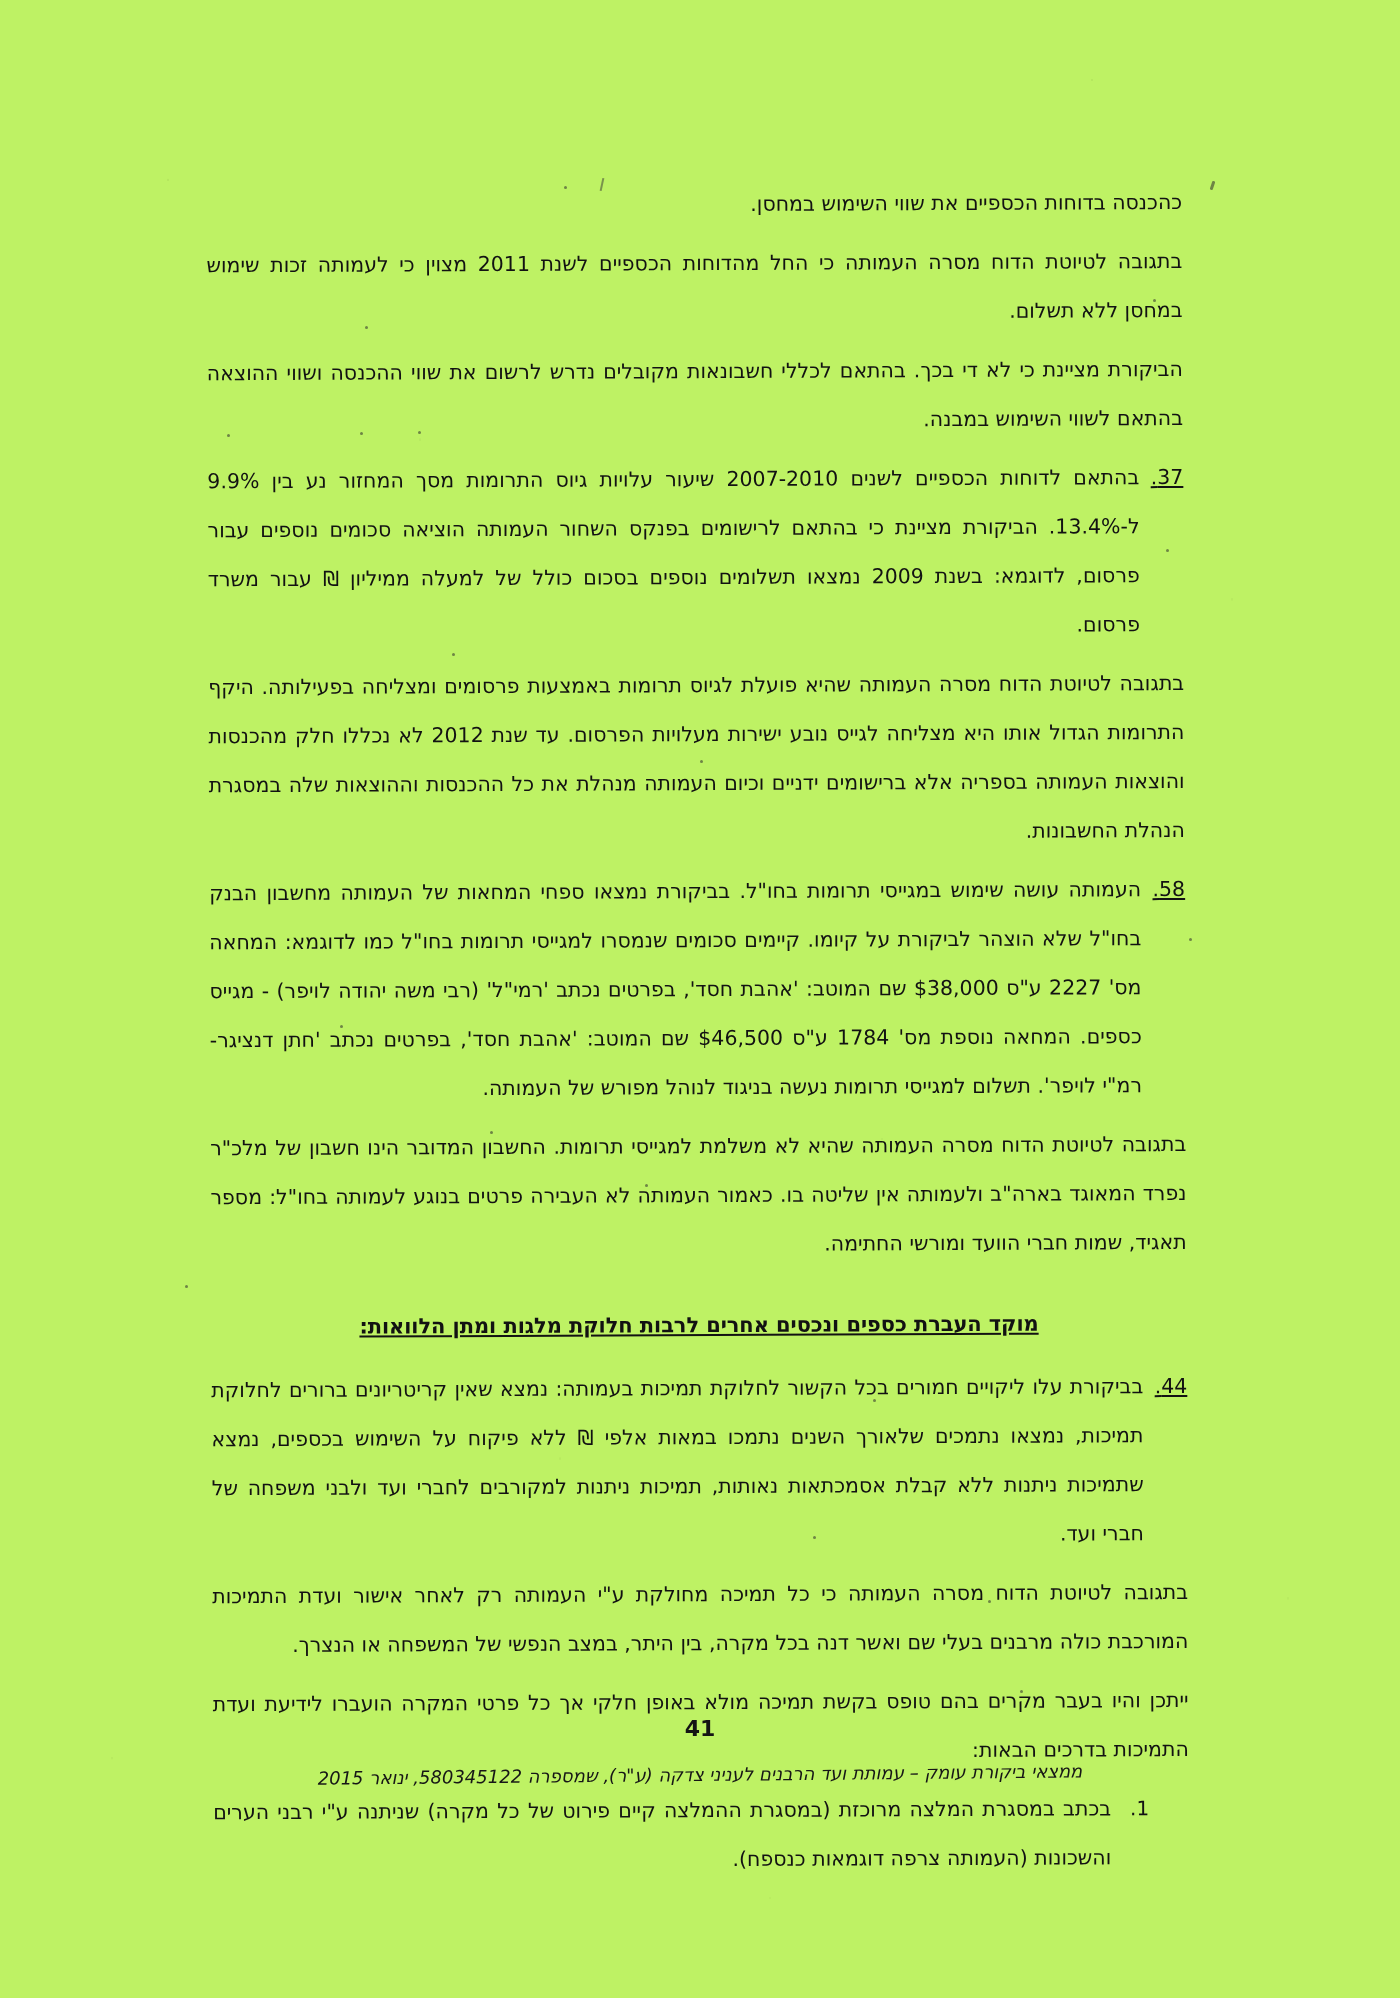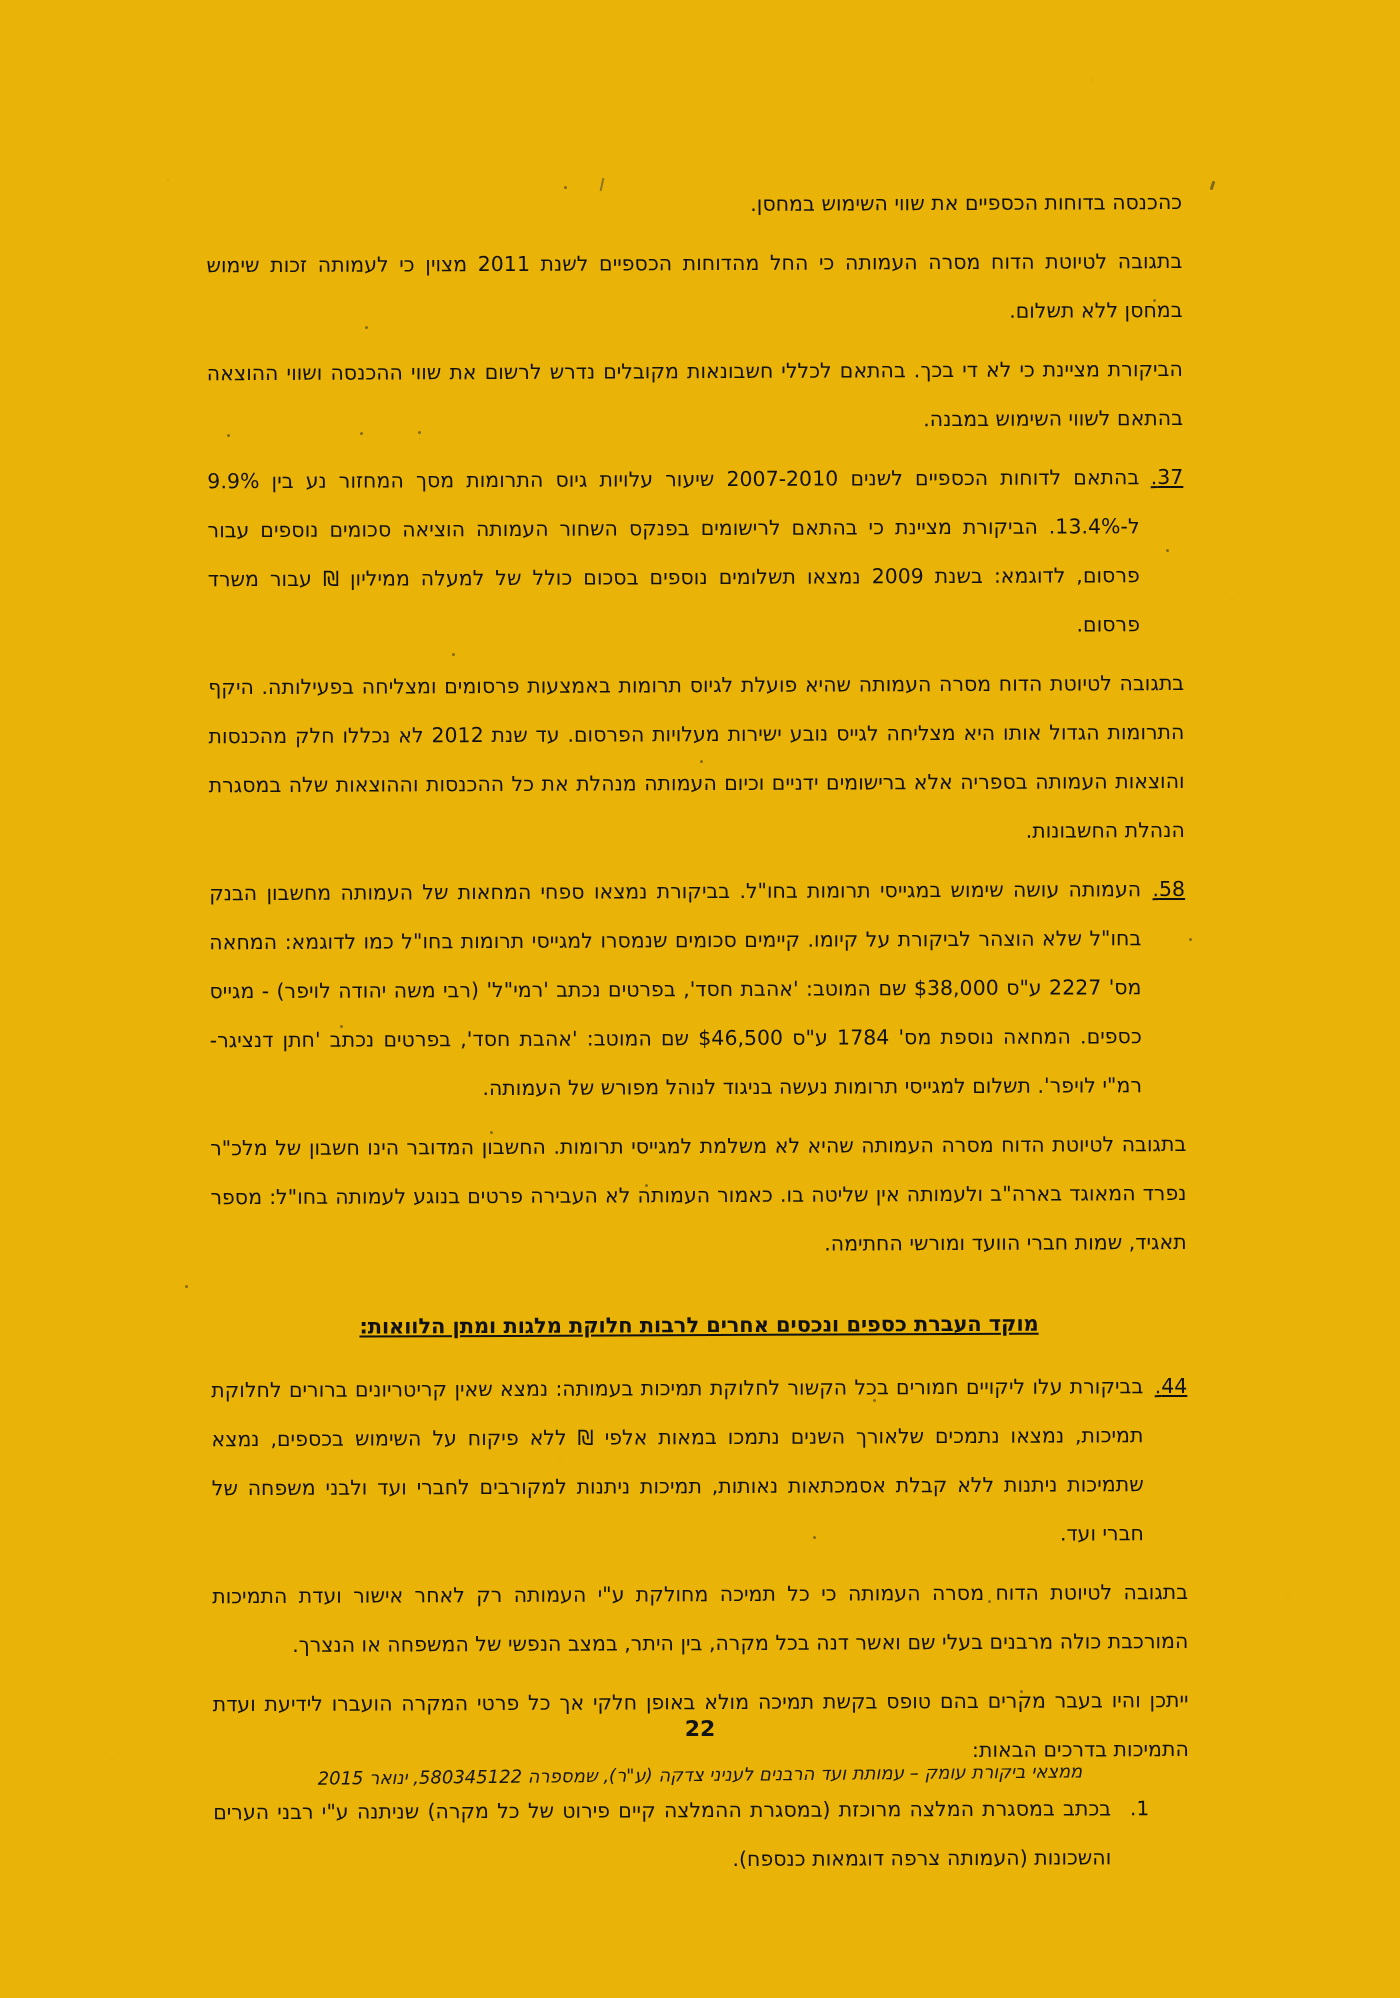--- a/index.html
+++ b/index.html
@@ -9,21 +9,21 @@
     background: #ffffff;
   }
   body {
     font-family: "DejaVu Sans", "Liberation Sans", sans-serif;
   }
   .page {
     position: relative;
     width: 1400px;
     height: 1998px;
     margin: 0 auto;
-    background: #eab308;
+    background: #bef264;
     overflow: hidden;
   }
   
   .scan-grain {
     position: absolute;
     inset: 0;
     pointer-events: none;
     background:
       radial-gradient(circle at 12% 9%, rgba(0,0,0,0.05) 0 1px, transparent 1.5px),
       radial-gradient(circle at 78% 4%, rgba(0,0,0,0.05) 0 1px, transparent 1.5px),
@@ -194,18 +194,18 @@
 
     <p class="para">ייתכן והיו בעבר מקרים בהם טופס בקשת תמיכה מולא באופן חלקי אך כל פרטי המקרה הועברו לידיעת ועדת התמיכות בדרכים הבאות:</p>
 
     <div class="sublist">
       <span class="snum">1.</span>
       <span class="stext">בכתב במסגרת המלצה מרוכזת (במסגרת ההמלצה קיים פירוט של כל מקרה) שניתנה ע"י רבני הערים והשכונות (העמותה צרפה דוגמאות כנספח).</span>
     </div>
 
   </div>
 
-  <div class="pagenum">22</div>
+  <div class="pagenum">41</div>
 
   <div class="footline">ממצאי ביקורת עומק – עמותת ועד הרבנים לעניני צדקה (ע"ר), שמספרה 580345122, ינואר 2015</div>
 
   <div class="scan-grain"></div>
 </div>
 
 </body></html>

